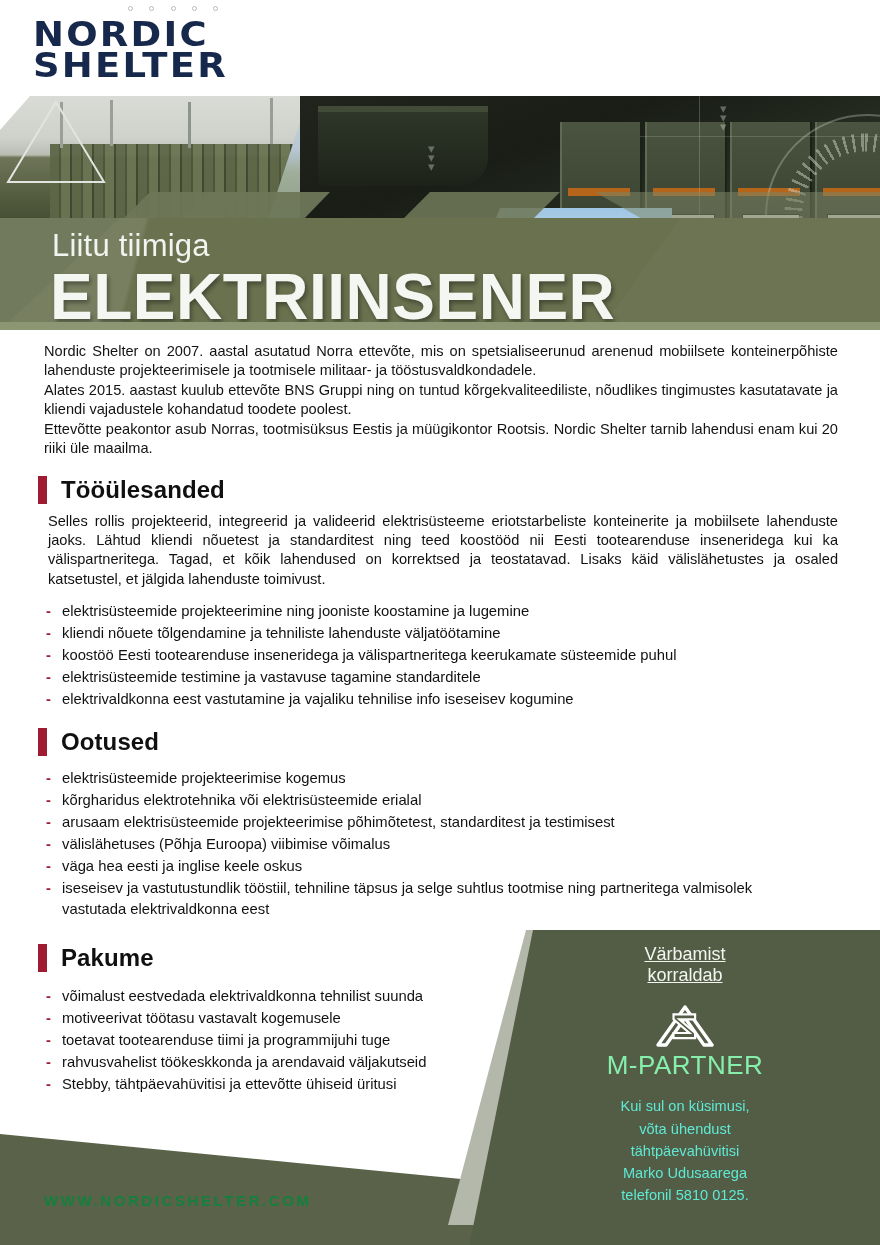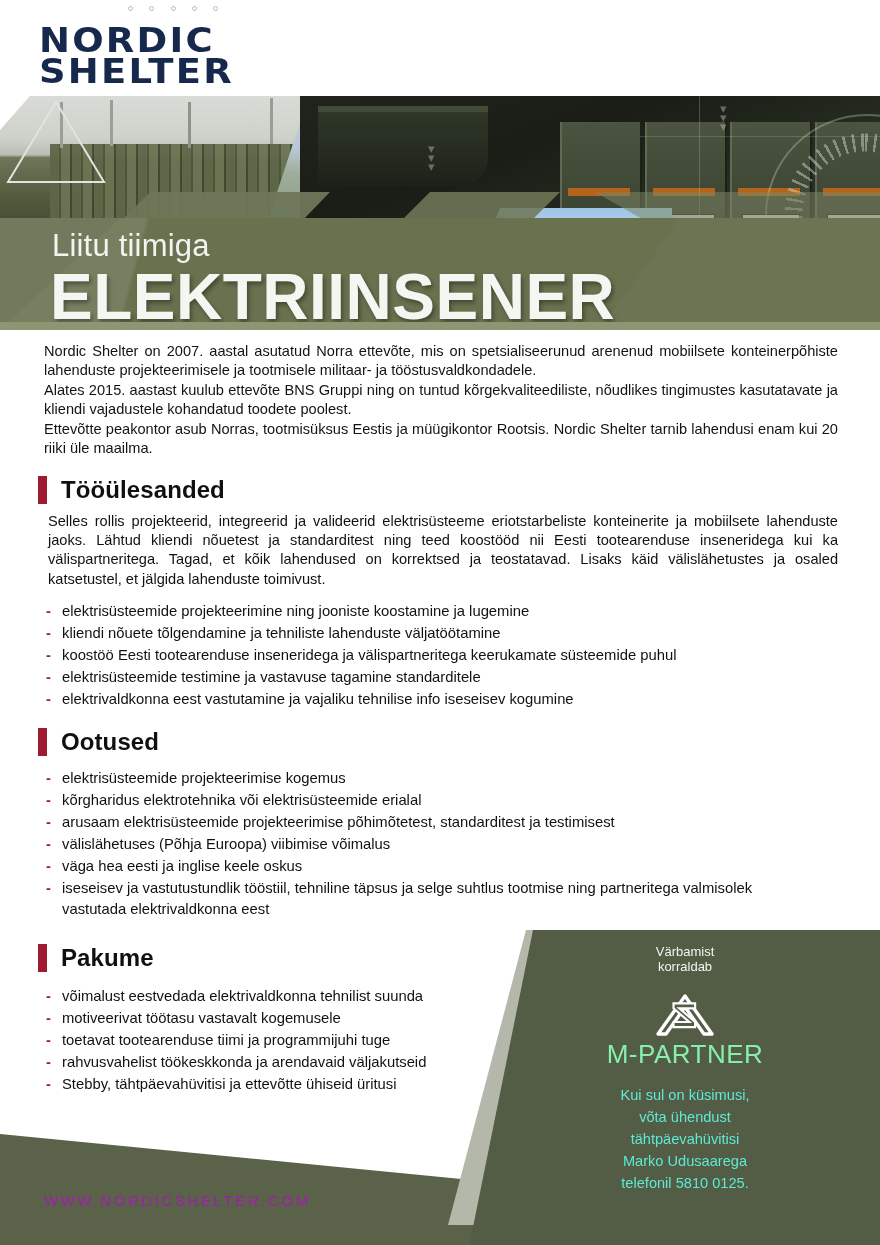--- a/index.html
+++ b/index.html
@@ -40,24 +40,24 @@
     height: 5px;
     border: 1px solid #b9bdb0;
     border-radius: 50%;
     box-sizing: border-box;
   }
 
   
   .logo-wrap {
     position: absolute;
     top: 20px;
-    left: 14px;
+    left: 8px;
     z-index: 8;
     display: flex;
-    align-items: flex-end;
+    align-items: flex-start;
     height: 66px;
   }
   .logo-bar {
     width: 13px;
     background: #9e1b32;
     margin-right: 12px;
   }
   .logo-text {
     display: flex;
     flex-direction: column;
@@ -437,23 +437,24 @@
     color: #ffffff;
     text-align: center;
   }
   .recruiter .rec-inner {
     position: absolute;
     left: 70px;
     top: 14px;
     width: 290px;
   }
   .rec-kicker {
-    font-size: 13px;
+    font-size: 18px;
     line-height: 1.18;
     color: #f3f5f1;
+    text-decoration: underline;
   }
   .mp-logo {
     margin: 18px auto 2px auto;
     width: 62px;
     height: 44px;
   }
   .mp-name {
     font-size: 26px;
     letter-spacing: .5px;
     color: #86efac;
@@ -475,23 +476,23 @@
     width: 880px;
     height: 117px;
     background: #5a6349;
     clip-path: polygon(0 6px, 880px 92px, 880px 117px, 0 117px);
     z-index: 1;
   }
   .footer-url {
     position: absolute;
     left: 44px;
     top: 1192px;
-    color: #a21caf;
+    color: #15803d;
     font-size: 15px;
-    font-weight: normal;
+    font-weight: bold;
     letter-spacing: 2.6px;
     z-index: 4;
   }
 </style>
 </head>
 <body>
 
 <div class="banner">
 
   <div class="dot-row">

